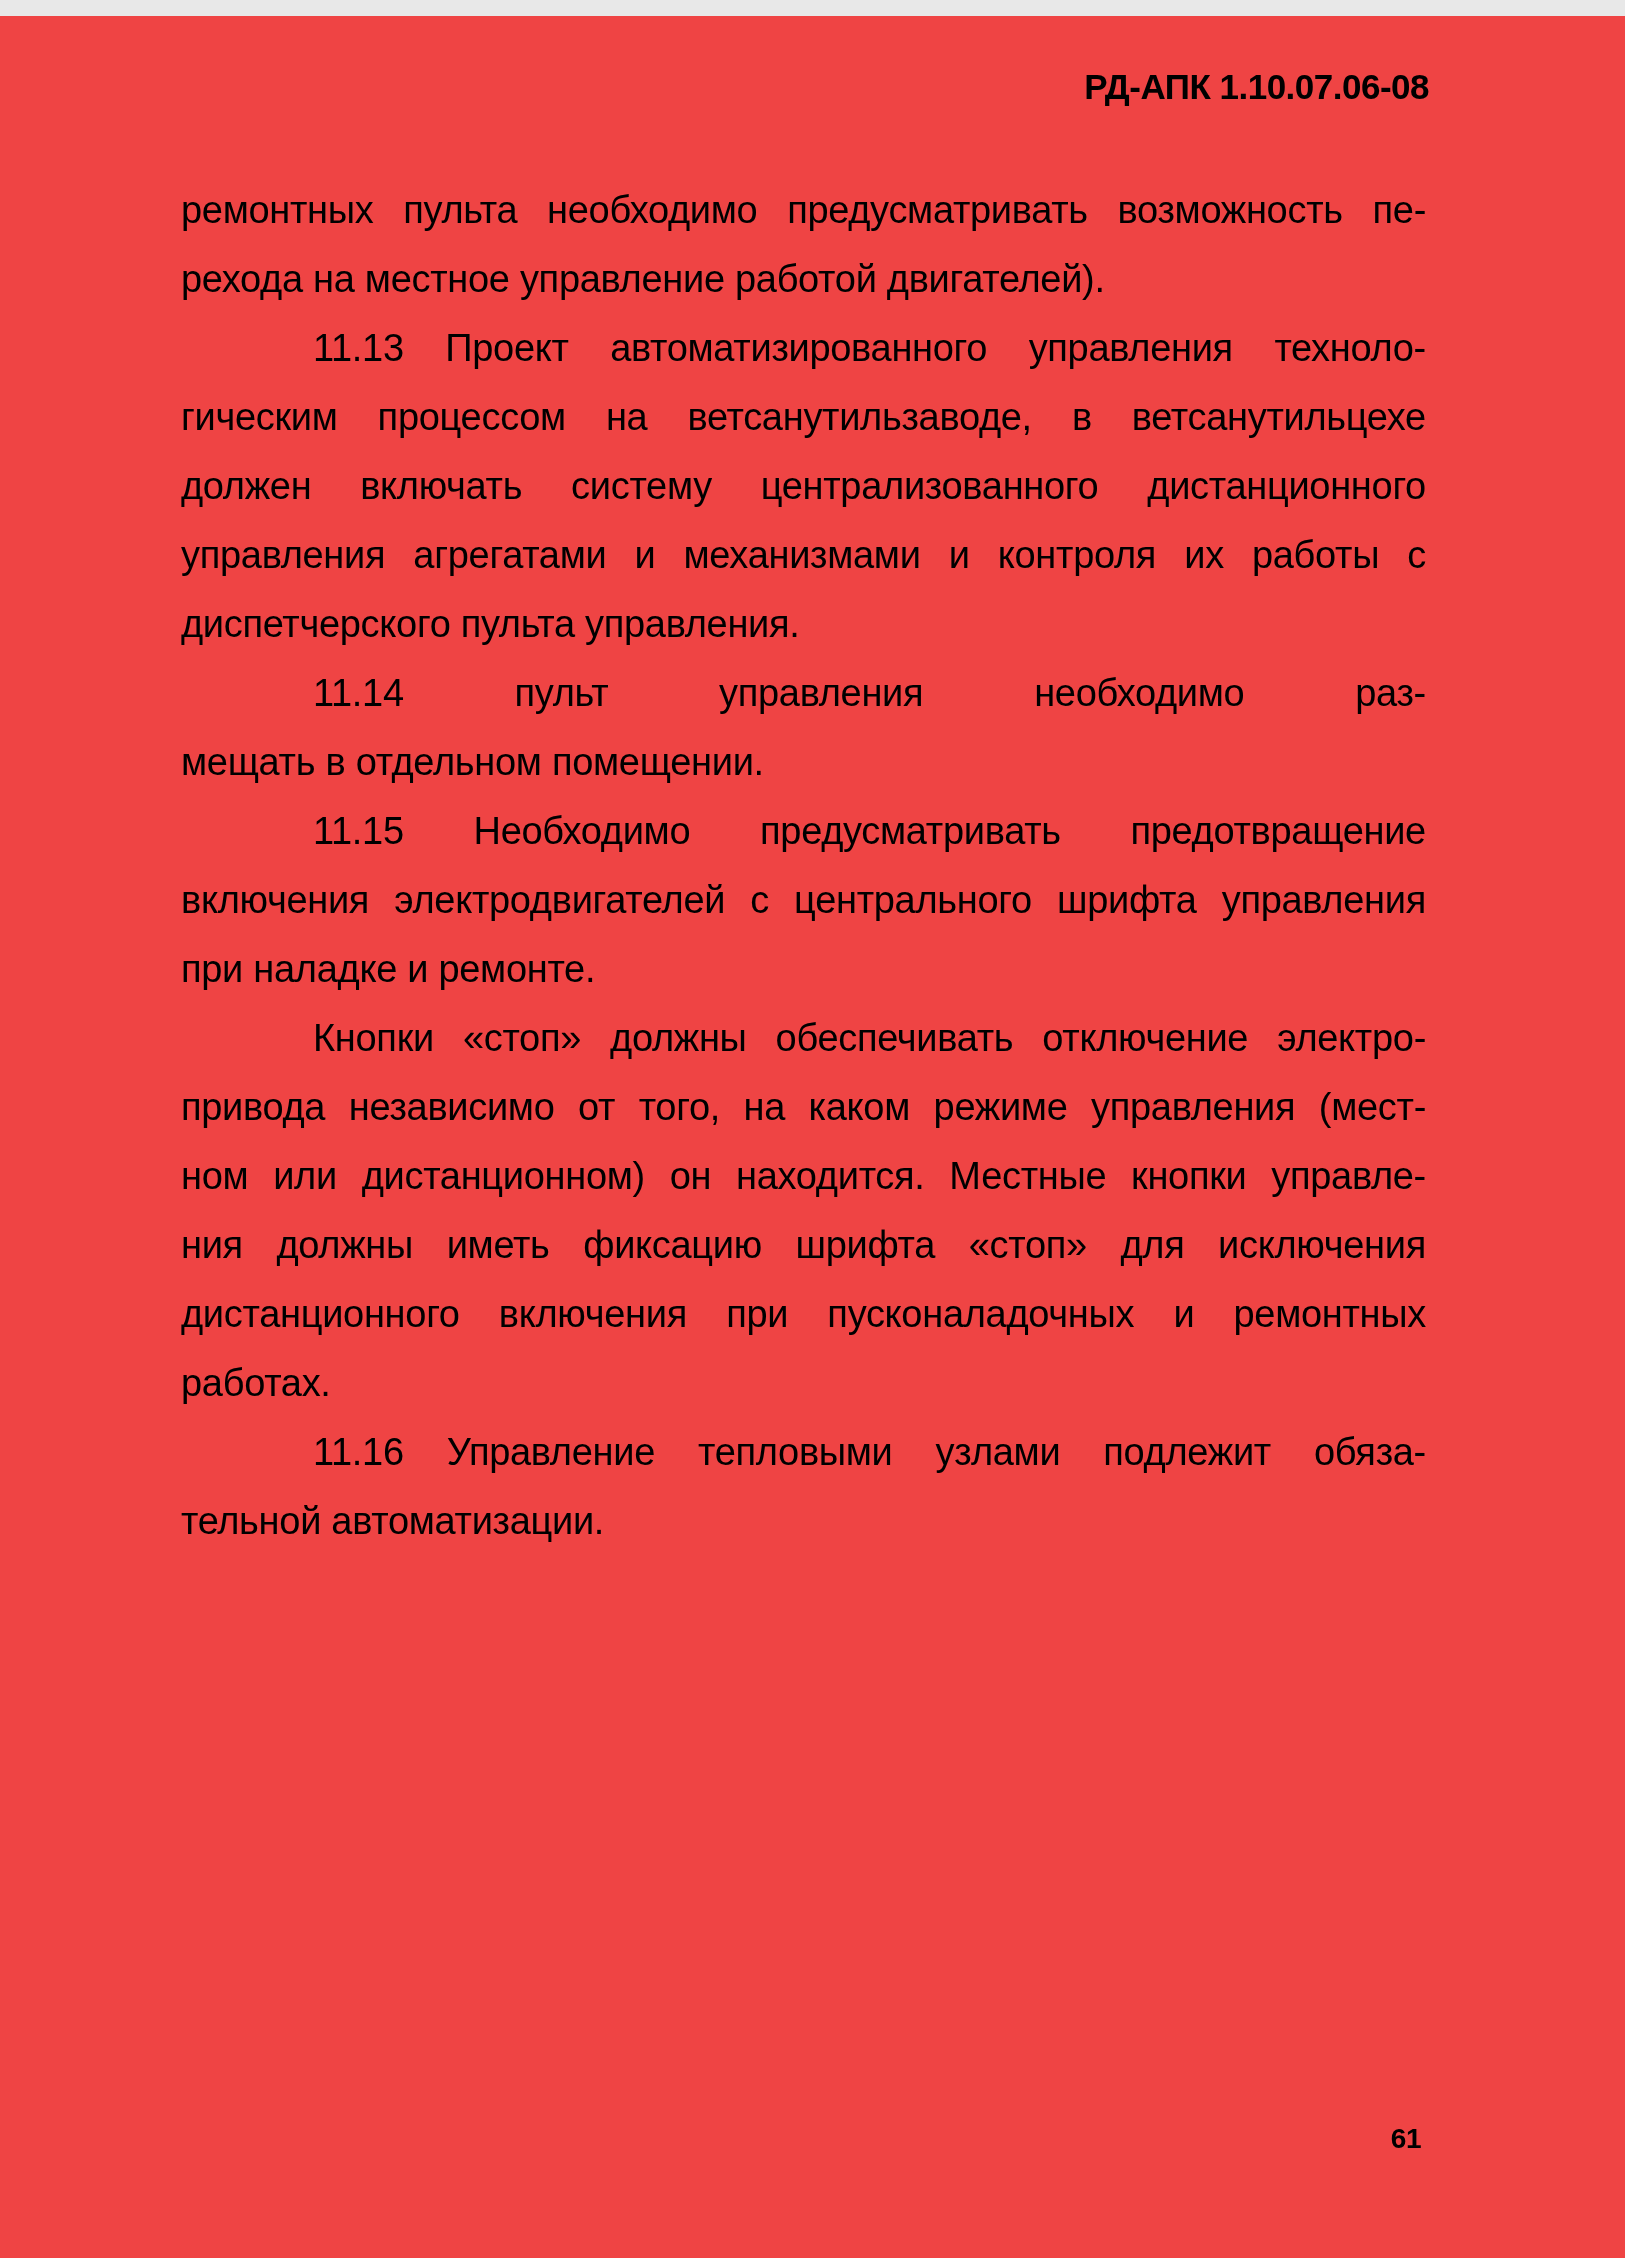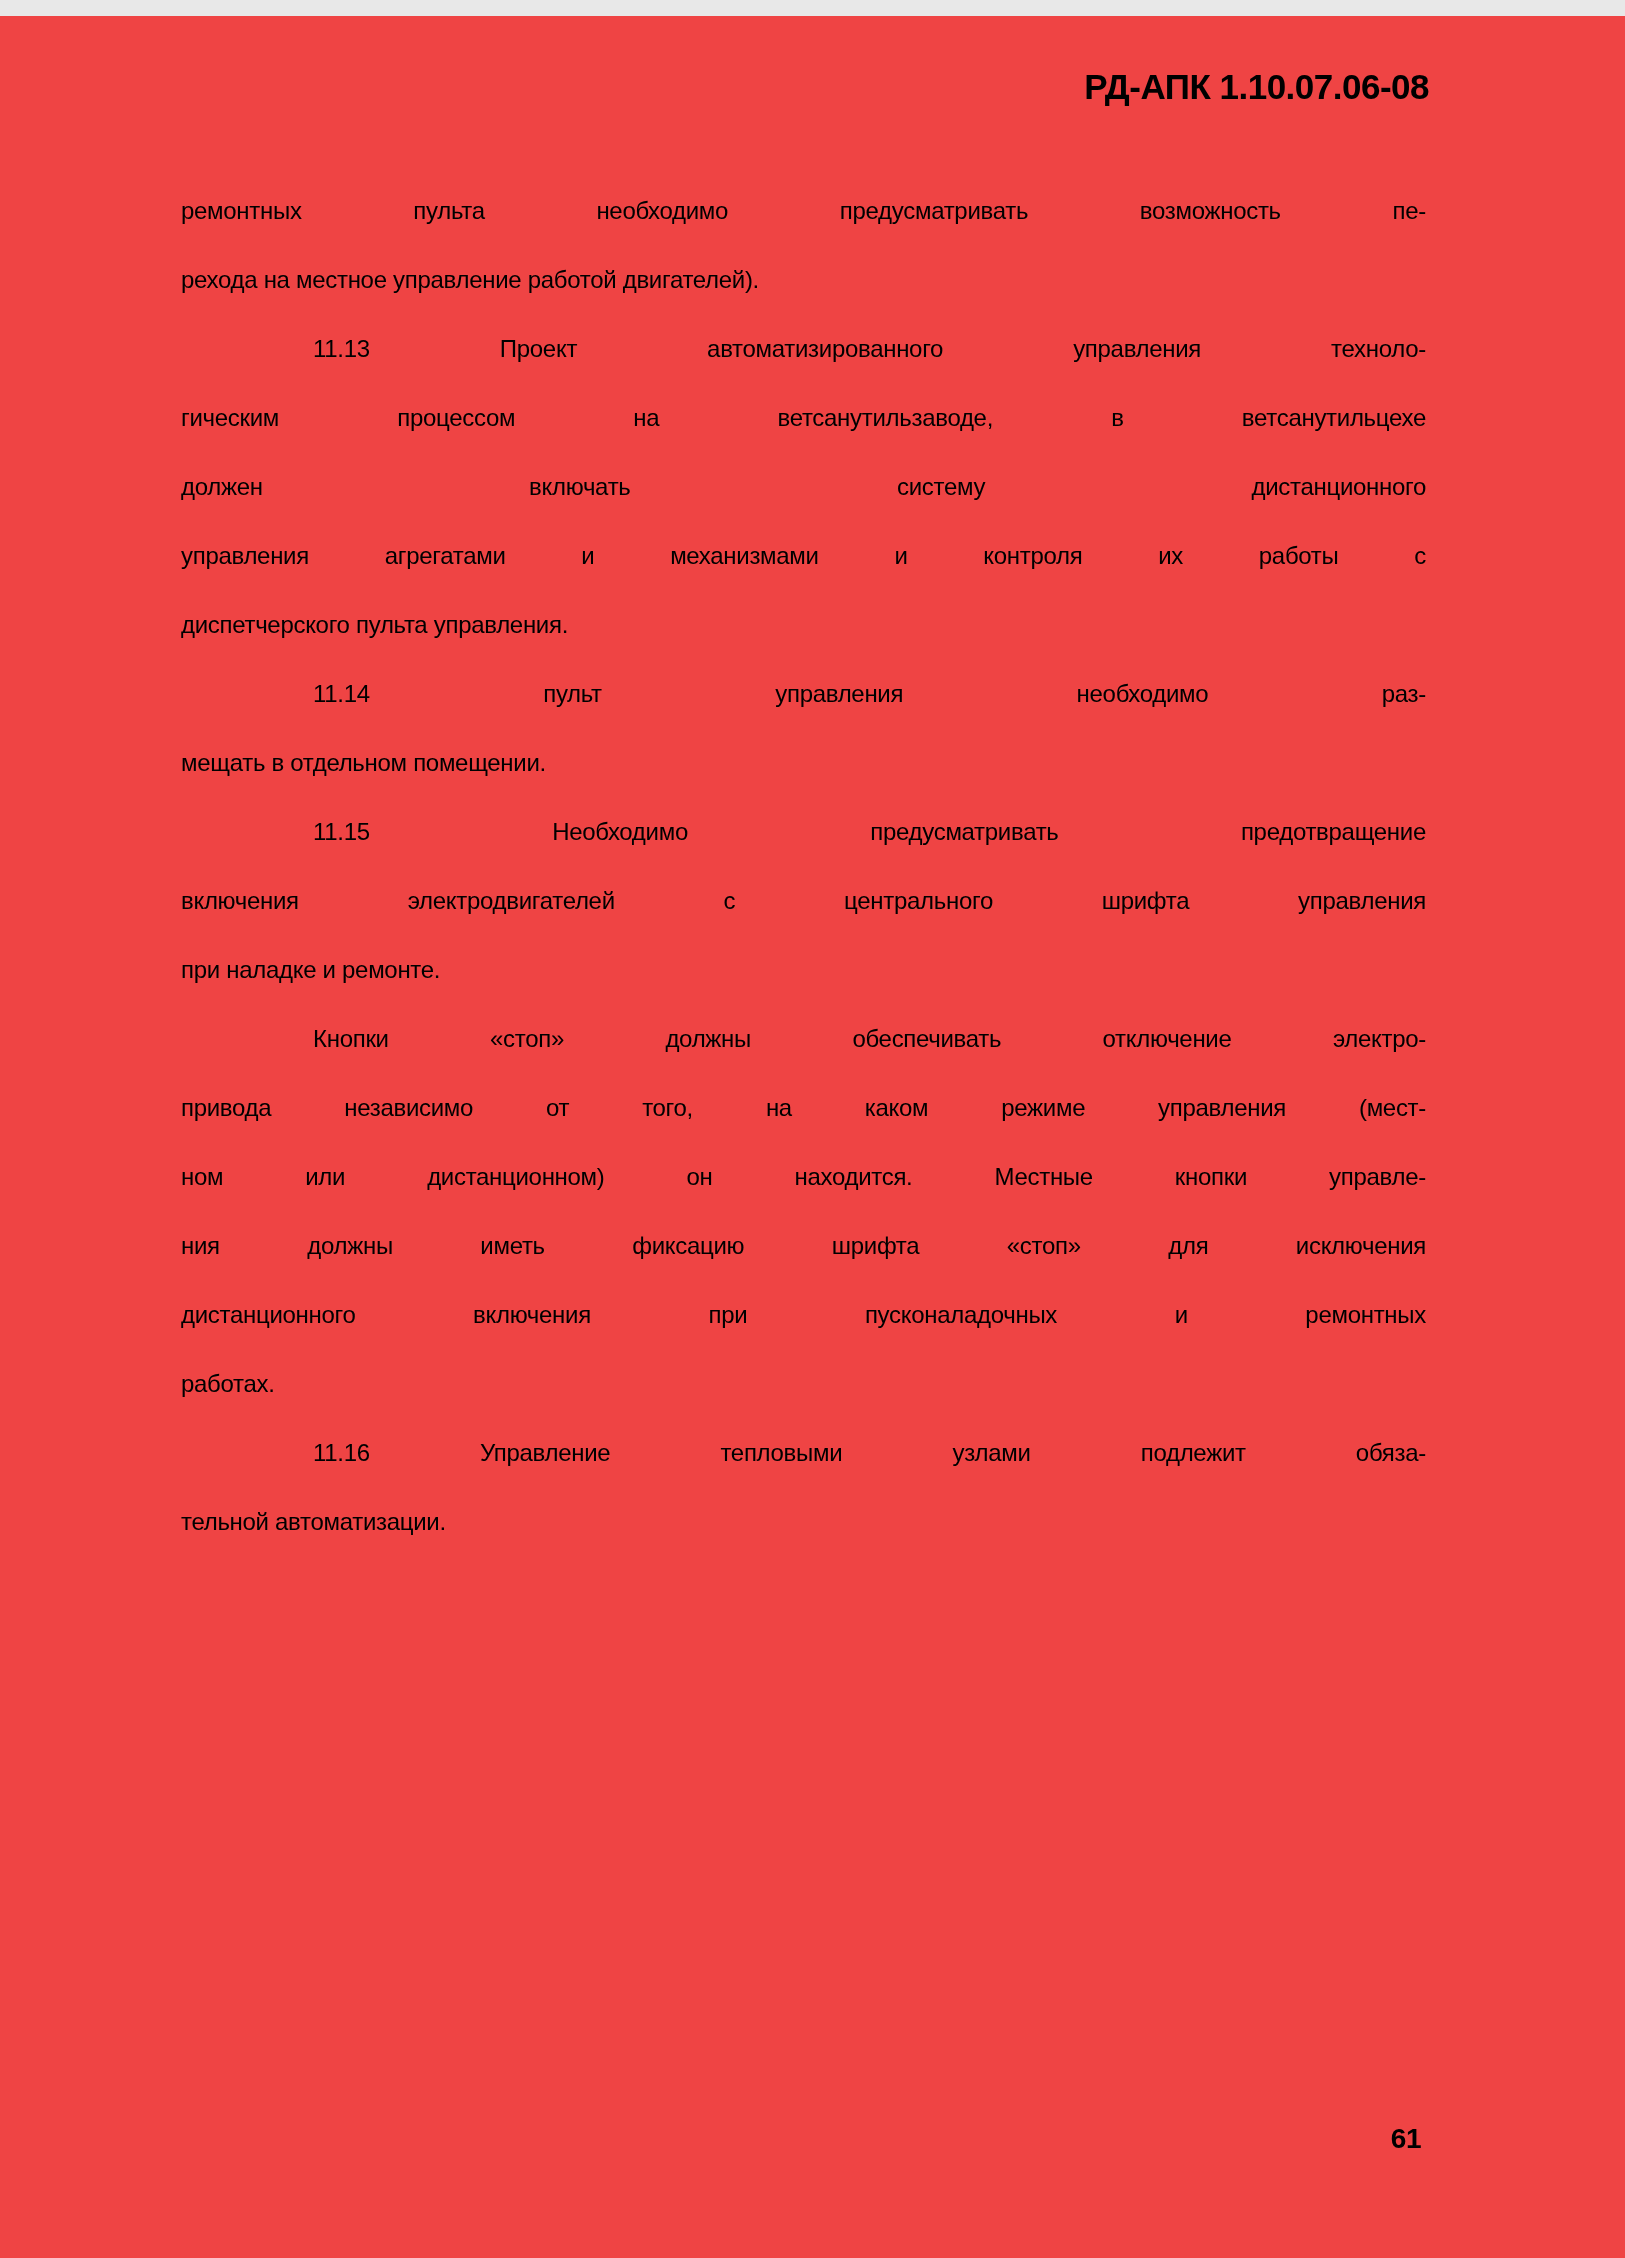--- a/index.html
+++ b/index.html
@@ -29,21 +29,21 @@
   .doc-body {
     position: absolute;
     top: 160px;
     left: 181px;
     width: 1245px;
   }
   .paragraph { margin: 0; padding: 0; }
   .line {
     height: 69px;
     line-height: 69px;
-    font-size: 24px;
+    font-size: 38px;
     letter-spacing: -0.3px;
     white-space: nowrap;
   }
   .line.justified {
     display: flex;
     justify-content: space-between;
     white-space: normal;
   }
   .line.justified span { white-space: nowrap; }
   .line.indented { padding-left: 132px; }
@@ -88,20 +88,21 @@
           <span>процессом</span>
           <span>на</span>
           <span>ветсанутильзаводе,</span>
           <span>в</span>
           <span>ветсанутильцехе</span>
         </div>
         <div class="line justified">
           <span>должен</span>
           <span>включать</span>
           <span>систему</span>
+          <span>централизованного</span>
           <span>дистанционного</span>
         </div>
         <div class="line justified">
           <span>управления</span>
           <span>агрегатами</span>
           <span>и</span>
           <span>механизмами</span>
           <span>и</span>
           <span>контроля</span>
           <span>их</span>

